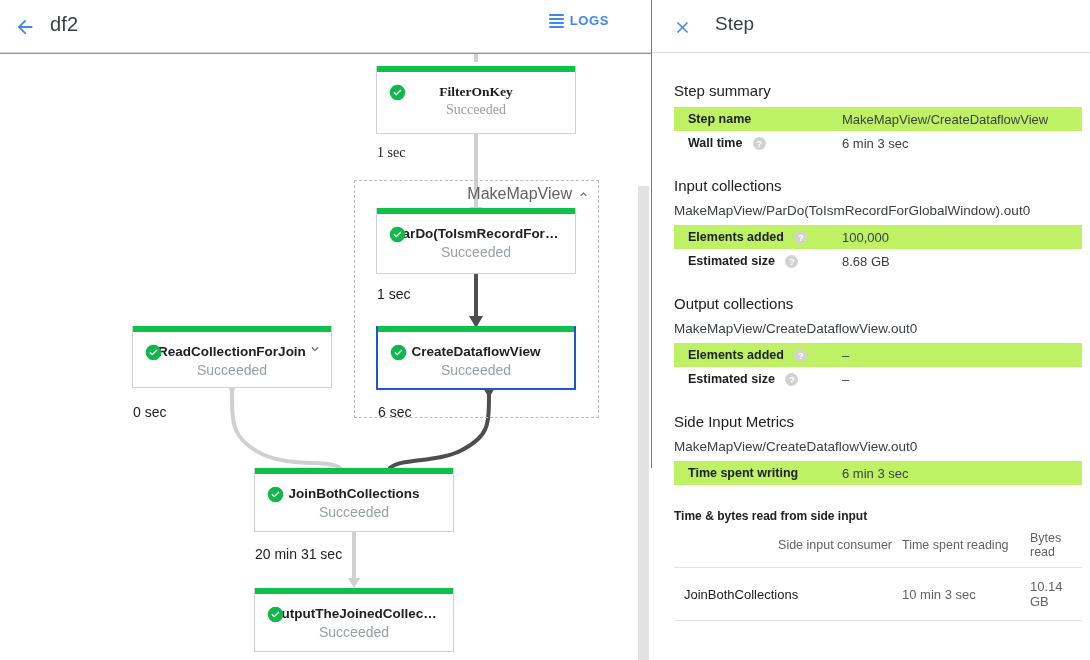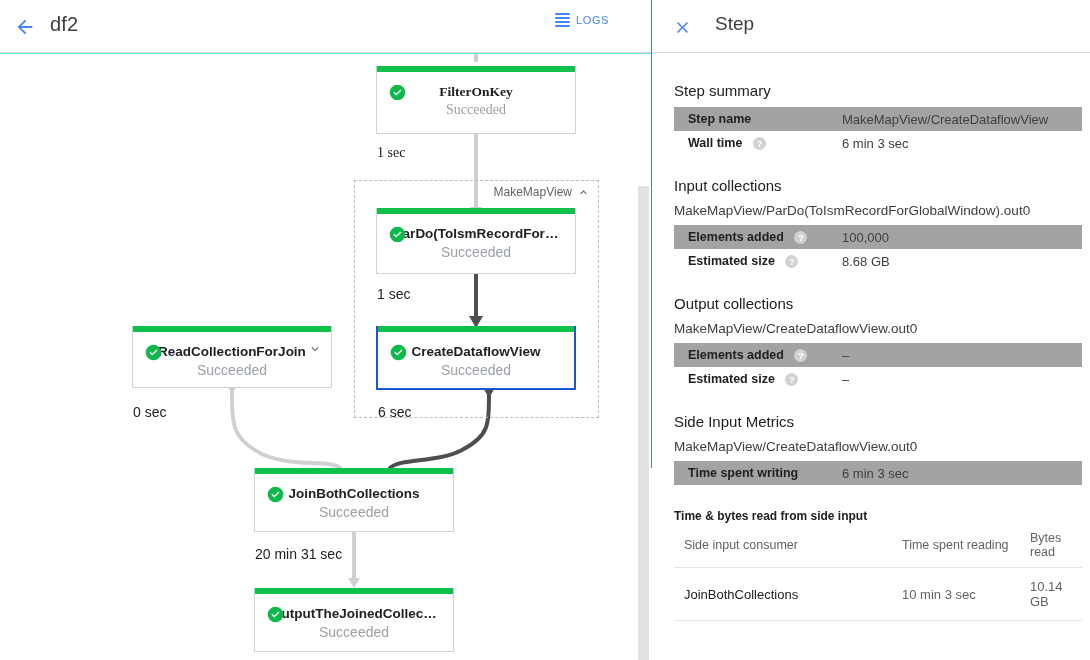--- a/index.html
+++ b/index.html
@@ -10,21 +10,21 @@
     background: #ffffff;
     font-family: "Liberation Sans", sans-serif;
     -webkit-font-smoothing: antialiased;
   }
   #app { position: relative; width: 1090px; height: 660px; }
 
   
   .left-pane {
     position: absolute; left: 0; top: 0;
     width: 652px; height: 468px;
-    background: #5eead4;
+    background: #f97316;
     border-right: 1px solid #3b82f6;
   }
   .left-header {
     position: absolute; left: 0; top: 0;
     width: 651px; height: 53px;
     border-bottom: 1px solid #dadce0;
     background: #fff;
   }
   .back-arrow {
     position: absolute; left: 12px; top: 14px;
@@ -45,41 +45,41 @@
   }
   .logs-icon { width: 15px; height: 13px; display: block; }
   .logs-icon span {
     display: block; height: 2px; background: #4285f4; margin-bottom: 2px; border-radius: 1px;
   }
   .logs-icon span:nth-child(1) { width: 15px; }
   .logs-icon span:nth-child(2) { width: 15px; }
   .logs-icon span:nth-child(3) { width: 15px; }
   .logs-icon span:nth-child(4) { width: 15px; margin-bottom: 0; }
   .logs-label {
-    font-size: 11px; color: #4285f4; font-weight: 400; letter-spacing: 0.6px;
+    font-size: 13px; color: #4285f4; font-weight: 700; letter-spacing: 0.6px;
   }
 
   
   .graph-canvas {
     position: absolute; left: 0; top: 54px;
     width: 651px; height: 606px;
     overflow: hidden;
     background: #fff;
   }
   .edges { position: absolute; left: 0; top: 0; width: 651px; height: 606px; }
 
   
   .composite {
     position: absolute;
     border: 1px dashed #bdbdbd;
     background: transparent;
   }
   .composite-label {
     position: absolute; right: 8px; top: 4px;
-    font-size: 12px; color: #5f6368;
+    font-size: 16px; color: #5f6368;
     display: flex; align-items: center; gap: 5px;
     cursor: pointer;
   }
   .chev-up svg, .chev-down svg { width: 13px; height: 13px; fill: #5f6368; display:block; }
 
   
   .node {
     position: absolute;
     background: #fff;
     border: 1px solid #d2d2d2;
@@ -157,21 +157,21 @@
   .section-h {
     font-size: 15px; color: #202124; font-weight: 400;
     margin-top: 22px; margin-bottom: 8px;
   }
   .section-h.first { margin-top: 28px; }
   .collection-name {
     font-size: 13.5px; color: #3c4043; margin-bottom: 5px; line-height: 18px;
   }
   .kv-table { width: 100%; border-collapse: collapse; }
   .kv-row { height: 24px; }
-  .kv-row.alt { background: #a3a3a3; }
+  .kv-row.alt { background: #bef264; }
   .kv-key {
     font-size: 12.5px; font-weight: 700; color: #202124;
     padding: 4px 0 4px 14px; width: 168px; white-space: nowrap;
   }
   .kv-val {
     font-size: 13px; color: #3c4043; padding: 4px 0;
   }
   .help-icon {
     display: inline-block; vertical-align: middle;
     width: 13px; height: 13px; margin-left: 7px;
@@ -443,21 +443,21 @@
           </td>
           <td class="kv-val">6 min 3 sec</td>
         </tr>
       </tbody>
         </table>
 
       <div class="sub-h">Time &amp; bytes read from side input</div>
       <table class="si-table">
         <thead>
           <tr>
-            <th style="width:218px;">Side input consumer</th>
+            <th style="width:218px;text-align:right;">Side input consumer</th>
             <th class="num" style="width:128px;">Time spent reading</th>
             <th class="num">Bytes read</th>
           </tr>
         </thead>
         <tbody>
           <tr>
             <td class="consumer">JoinBothCollections</td>
             <td class="muted">10 min 3 sec</td>
             <td class="muted">10.14 GB</td>
           </tr>

